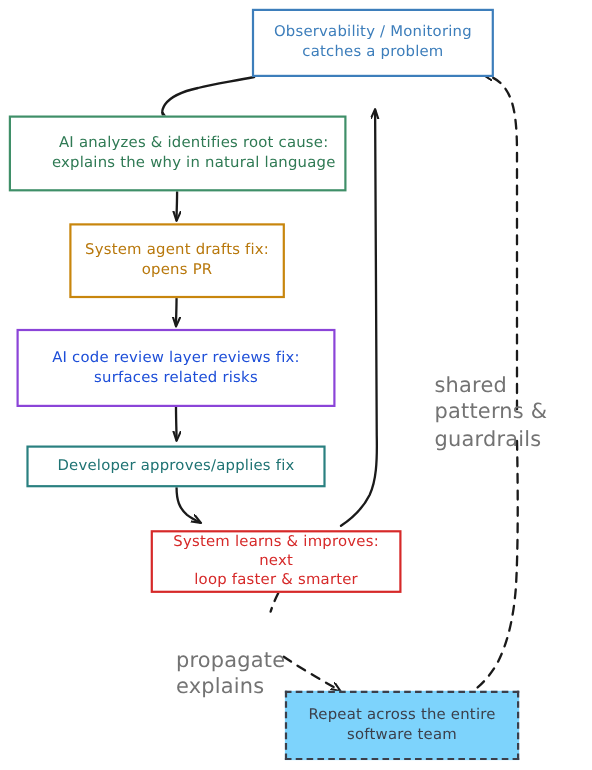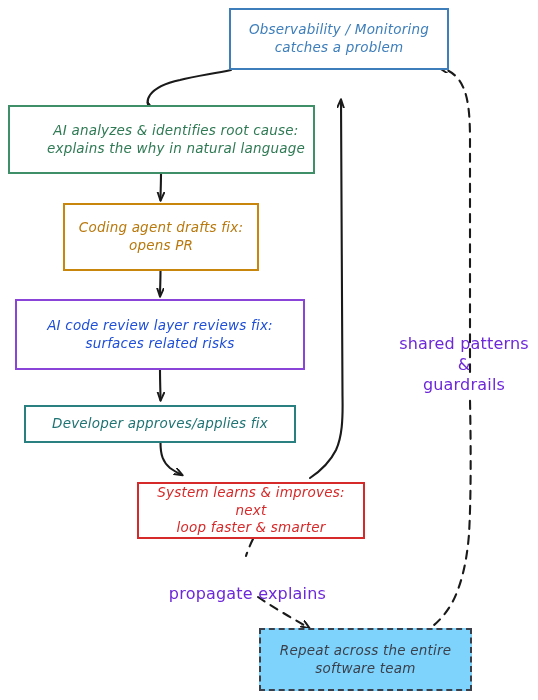--- a/index.html
+++ b/index.html
@@ -38,28 +38,26 @@
     border-style: solid;
     border-width: 2px;
     line-height: 1.32;
     letter-spacing: 0.2px;
   }
   .node .label {
     display: block;
     padding: 0 8px;
     white-space: pre-line;
     font-size: 13.5px;
-    font-style: italic;
   }
   .edge-label {
     position: absolute;
-    color: #6d28d9;
-    font-size: 16px;
+    color: #737373;
+    font-size: 19px;
     line-height: 1.3;
-    text-align: center;
     white-space: pre-line;
     letter-spacing: 0.2px;
   }
   
   .n-observability { border-color: #3d7ebb; color: #3d7ebb; }
   .n-analyze       { border-color: #3f8f68; color: #2f7a54; }
   .n-coding        { border-color: #c8860d; color: #b8780c; }
   .n-review        { border-color: #8b44d8; color: #1d4ed8; }
   .n-developer     { border-color: #2a8080; color: #1f7373; }
   .n-system        { border-color: #d62929; color: #d62929; }
@@ -123,21 +121,21 @@
     <span class="label">Observability / Monitoring
 catches a problem</span>
   </div>
 
   <div class="node n-analyze" style="left:8px; top:105px; width:307px; height:69px;justify-content:flex-end;">
     <span class="label">AI analyzes &amp; identifies root cause:
 explains the why in natural language</span>
   </div>
 
   <div class="node n-coding" style="left:63px; top:203px; width:196px; height:68px;">
-    <span class="label">Coding agent drafts fix:
+    <span class="label">System agent drafts fix:
 opens PR</span>
   </div>
 
   <div class="node n-review" style="left:15px; top:299px; width:290px; height:71px;">
     <span class="label">AI code review layer reviews fix:
 surfaces related risks</span>
   </div>
 
   <div class="node n-developer" style="left:24px; top:405px; width:272px; height:38px;">
     <span class="label">Developer approves/applies fix</span>

